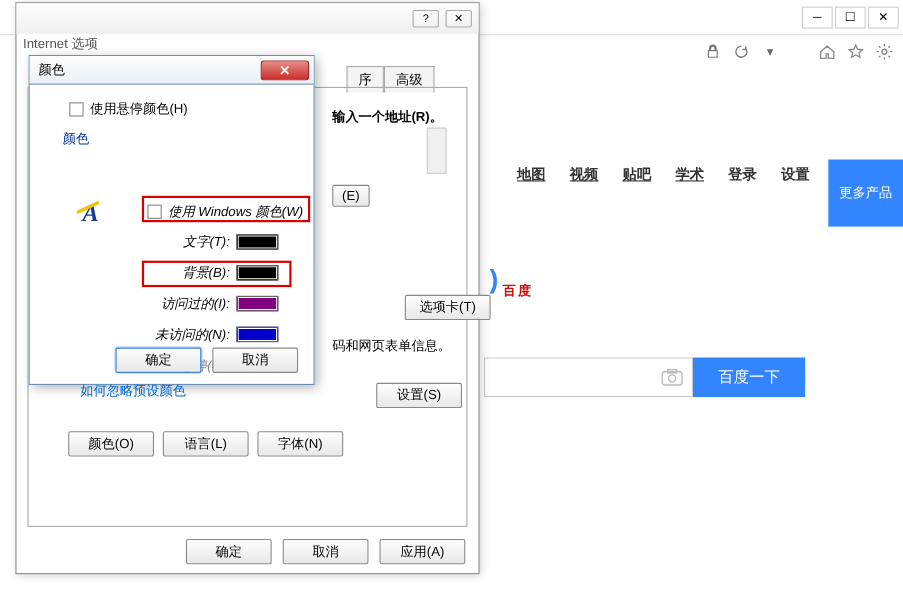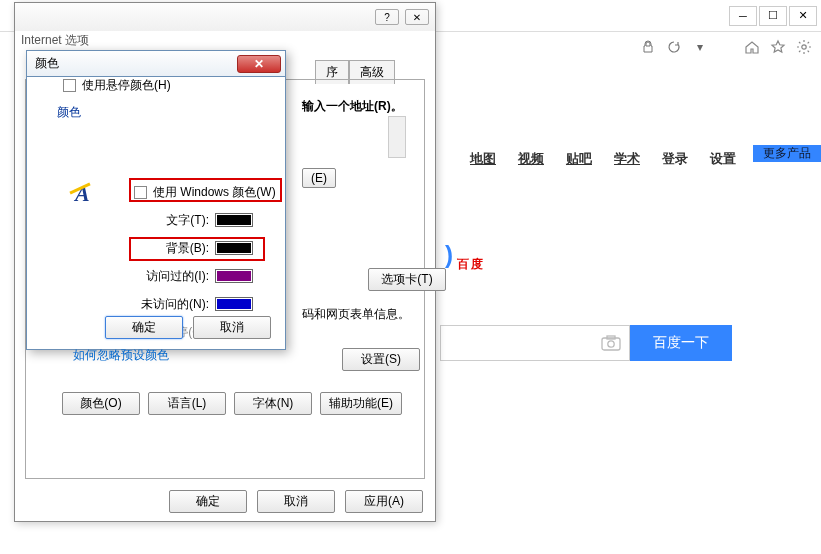--- a/index.html
+++ b/index.html
@@ -9,21 +9,21 @@
 .browser-top { position: absolute; top: 0; left: 0; right: 0; height: 32px; border-bottom: 1px solid #ddd; display: flex; justify-content: flex-end; align-items: center; padding: 0 4px; gap: 2px; }
 .win-btn { width: 28px; height: 20px; border: 1px solid #ccc; display: flex; align-items: center; justify-content: center; cursor: default; font-size: 11px; }
 .browser-toolbar { position: absolute; top: 32px; right: 0; height: 30px; display: flex; align-items: center; gap: 8px; padding: 0 8px; }
 .tool-icon { width: 18px; height: 18px; display: flex; align-items: center; justify-content: center; color: #666; }
 
 
 .baidu-area { position: absolute; left: 440px; top: 150px; right: 0; }
 .baidu-nav { display: flex; gap: 22px; position: absolute; top: 0; left: 30px; }
 .baidu-nav span { font-size: 13px; color: #333; text-decoration: underline; font-weight: bold; cursor: pointer; }
 .baidu-nav span.nou { text-decoration: none; font-weight: bold; }
-.more-products { position: absolute; top: -5px; right: 0; background: #3385ff; color: #0f172a; padding: 0 10px; font-size: 12px; }
+.more-products { position: absolute; top: -5px; right: 0; background: #3385ff; color: #ffffff; padding: 22px 10px; font-size: 12px; }
 .baidu-logo { position: absolute; top: 85px; left: 5px; font-size: 36px; font-weight: bold; color: #e10602; font-family: "SimHei", sans-serif; letter-spacing: 2px; }
 .baidu-logo-icon { display: inline-block; width: 12px; height: 34px; color: #3385ff; font-size: 24px; vertical-align: middle; }
 .baidu-search { position: absolute; top: 175px; left: 0; display: flex; justify-content: flex-end; }
 .baidu-search-box { width: 190px; height: 36px; border: 1px solid #ccc; display: flex; align-items: center; justify-content: flex-end; padding-right: 8px; }
 .camera-icon { width: 20px; height: 16px; color: #aaa; }
 .baidu-search-btn { width: 102px; height: 36px; background: #3385ff; color: #fff; display: flex; align-items: center; justify-content: center; font-size: 14px; }
 
 
 .io-dialog { position: absolute; left: 14px; top: 2px; width: 422px; height: 520px; background: #fff; border: 1px solid #888; box-shadow: 2px 2px 8px rgba(0,0,0,0.2); }
 .io-title { height: 28px; display: flex; align-items: center; justify-content: space-between; padding: 0 6px; background: linear-gradient(#fdfdfd,#f0f0f0); }
@@ -40,30 +40,30 @@
 .io-tabcard { position: absolute; top: 188px; left: 306px; padding-left: 36px; }
 .io-html5 { position: absolute; top: 226px; left: 276px; font-size: 12px; }
 .io-settings { position: absolute; top: 268px; left: 316px; }
 .io-bottom-btns { position: absolute; top: 312px; left: 36px; display: flex; gap: 8px; }
 .io-footer { position: absolute; bottom: 8px; right: 12px; display: flex; gap: 10px; }
 
 
 .color-dialog { position: absolute; left: 26px; top: 50px; width: 260px; height: 300px; background: #fff; border: 1px solid #6b8fb5; box-shadow: 3px 3px 10px rgba(0,0,0,0.3); }
 .cd-title { height: 26px; background: linear-gradient(#fefefe,#eaf0f6); display: flex; align-items: center; justify-content: space-between; padding: 0 4px 0 8px; border-bottom: 1px solid #6b8fb5; }
 .cd-close { width: 44px; height: 18px; background: linear-gradient(#e58a85,#c9302c); border: 1px solid #a02622; border-radius: 3px; display: flex; align-items: center; justify-content: center; color: #fff; font-size: 12px; font-weight: bold; }
-.cd-body { padding: 0 18px; }
+.cd-body { padding: 14px 18px; }
 .cd-check-row { display: flex; align-items: center; margin-bottom: 10px; }
 .cd-checkbox { width: 13px; height: 13px; border: 1px solid #888; margin-right: 6px; background: #fff; }
 .cd-group-label { color: #003399; margin-top: 6px; margin-bottom: 6px; }
 .cd-icon { position: absolute; left: 48px; top: 130px; width: 28px; height: 28px; }
 .cd-icon-inner { font-family: serif; font-style: italic; font-weight: bold; font-size: 22px; color: #1a3d8f; position: relative; }
 .cd-icon-inner::after { content: ""; position: absolute; left: -6px; top: 6px; width: 22px; height: 3px; background: #f5c000; transform: rotate(-25deg); }
 .cd-redbox1 { position: absolute; left: 102px; top: 127px; width: 153px; height: 24px; border: 2px solid #d90000; }
 .cd-redbox2 { position: absolute; left: 102px; top: 186px; width: 136px; height: 24px; border: 2px solid #d90000; }
-.cd-rows { position: absolute; left: 104px; top: 130px; }
+.cd-rows { position: absolute; left: 104px; top: 130px; font-style: italic; }
 .cd-row { display: flex; align-items: center; height: 22px; margin-bottom: 6px; }
 .cd-row-label { width: 78px; text-align: right; margin-right: 6px; }
 .cd-swatch { width: 38px; height: 14px; border: 1px solid #666; box-shadow: inset 0 0 0 1px #fff; }
 .cd-link { position: absolute; left: 46px; top: 296px; color: #0066cc; cursor: pointer; }
 .cd-footer { position: absolute; bottom: 10px; right: 14px; display: flex; gap: 10px; }
 .cd-ok { border: 1px solid #3d7fdb; box-shadow: 0 0 2px #6fa8f5; }
 
 svg { display: block; }
 </style>
 </head>
@@ -148,21 +148,20 @@
     <div class="io-btn-row1">
       <div class="io-btn" style="min-width:28px">(E)</div>
     </div>
     <div class="io-tabcard"><div class="io-btn">选项卡(T)</div></div>
     <div class="io-html5">码和网页表单信息。</div>
     <div class="io-settings"><div class="io-btn">设置(S)</div></div>
     <div class="io-bottom-btns">
       <div class="io-btn">颜色(O)</div>
       <div class="io-btn">语言(L)</div>
       <div class="io-btn">字体(N)</div>
-      <div class="io-btn">辅助功能(E)</div>
     </div>
   </div>
   <div class="io-footer">
     <div class="io-btn">确定</div>
     <div class="io-btn">取消</div>
     <div class="io-btn">应用(A)</div>
   </div>
 </div>
 
 <div class="color-dialog">

